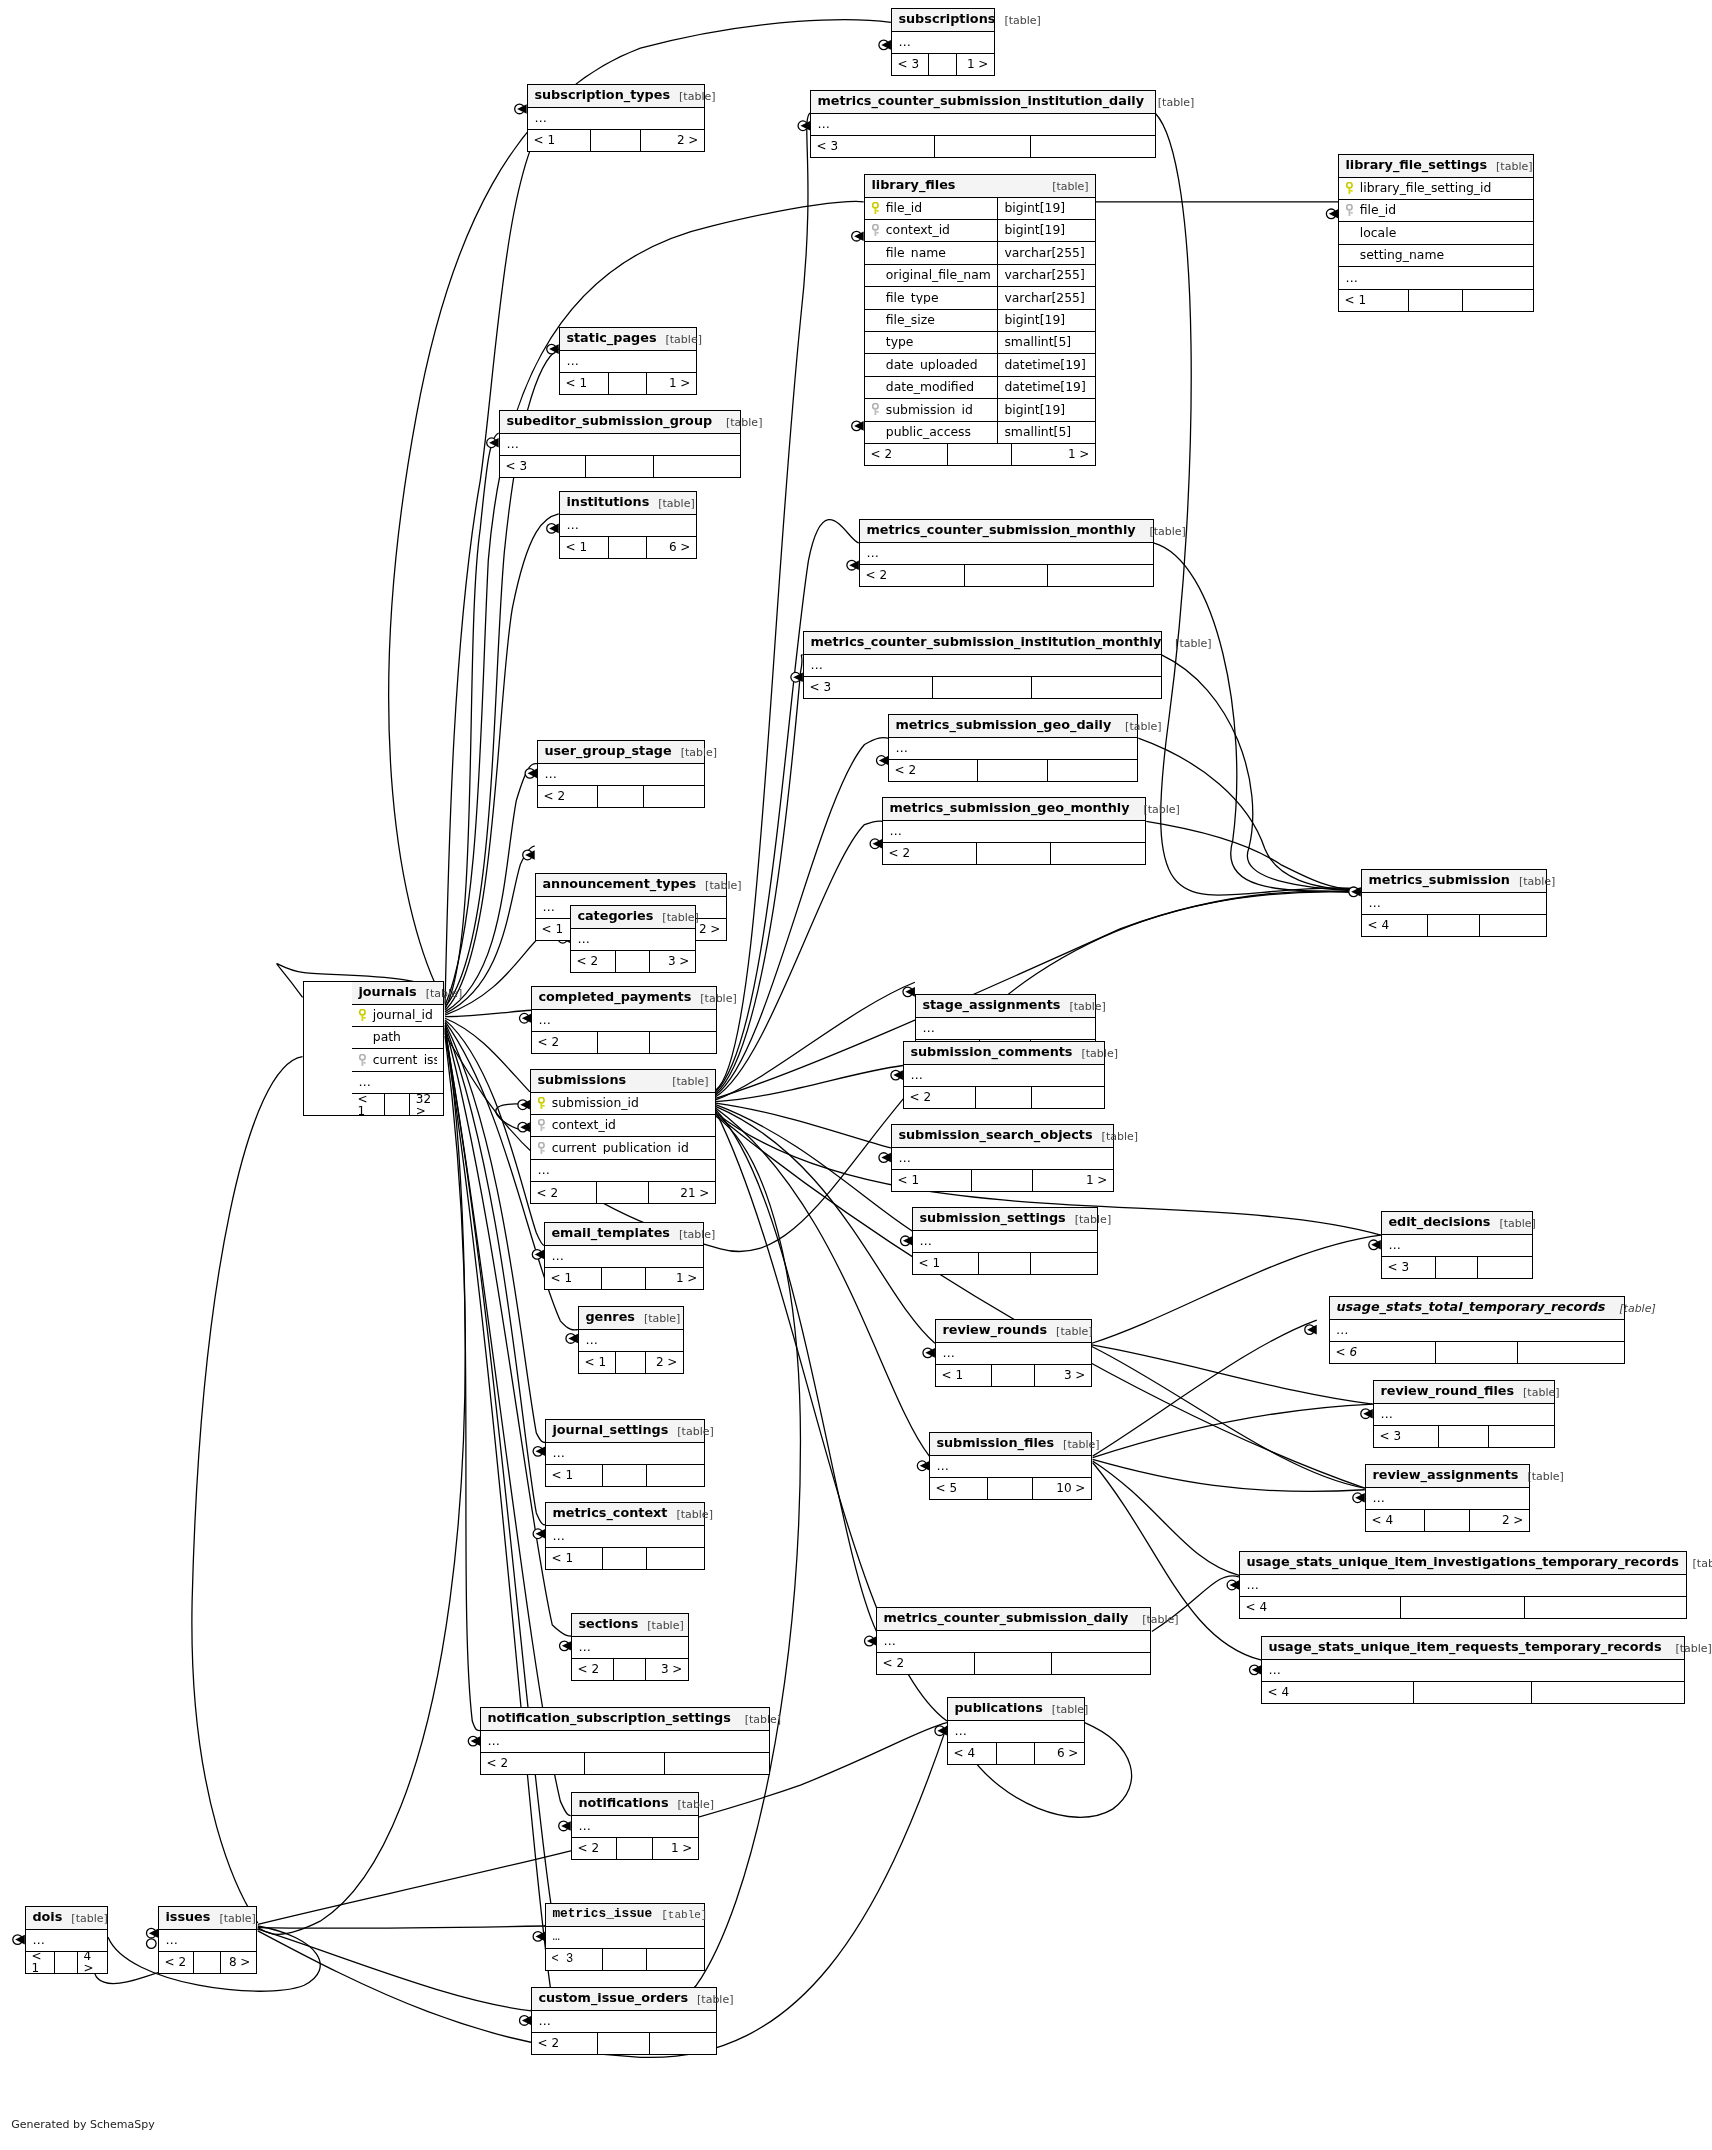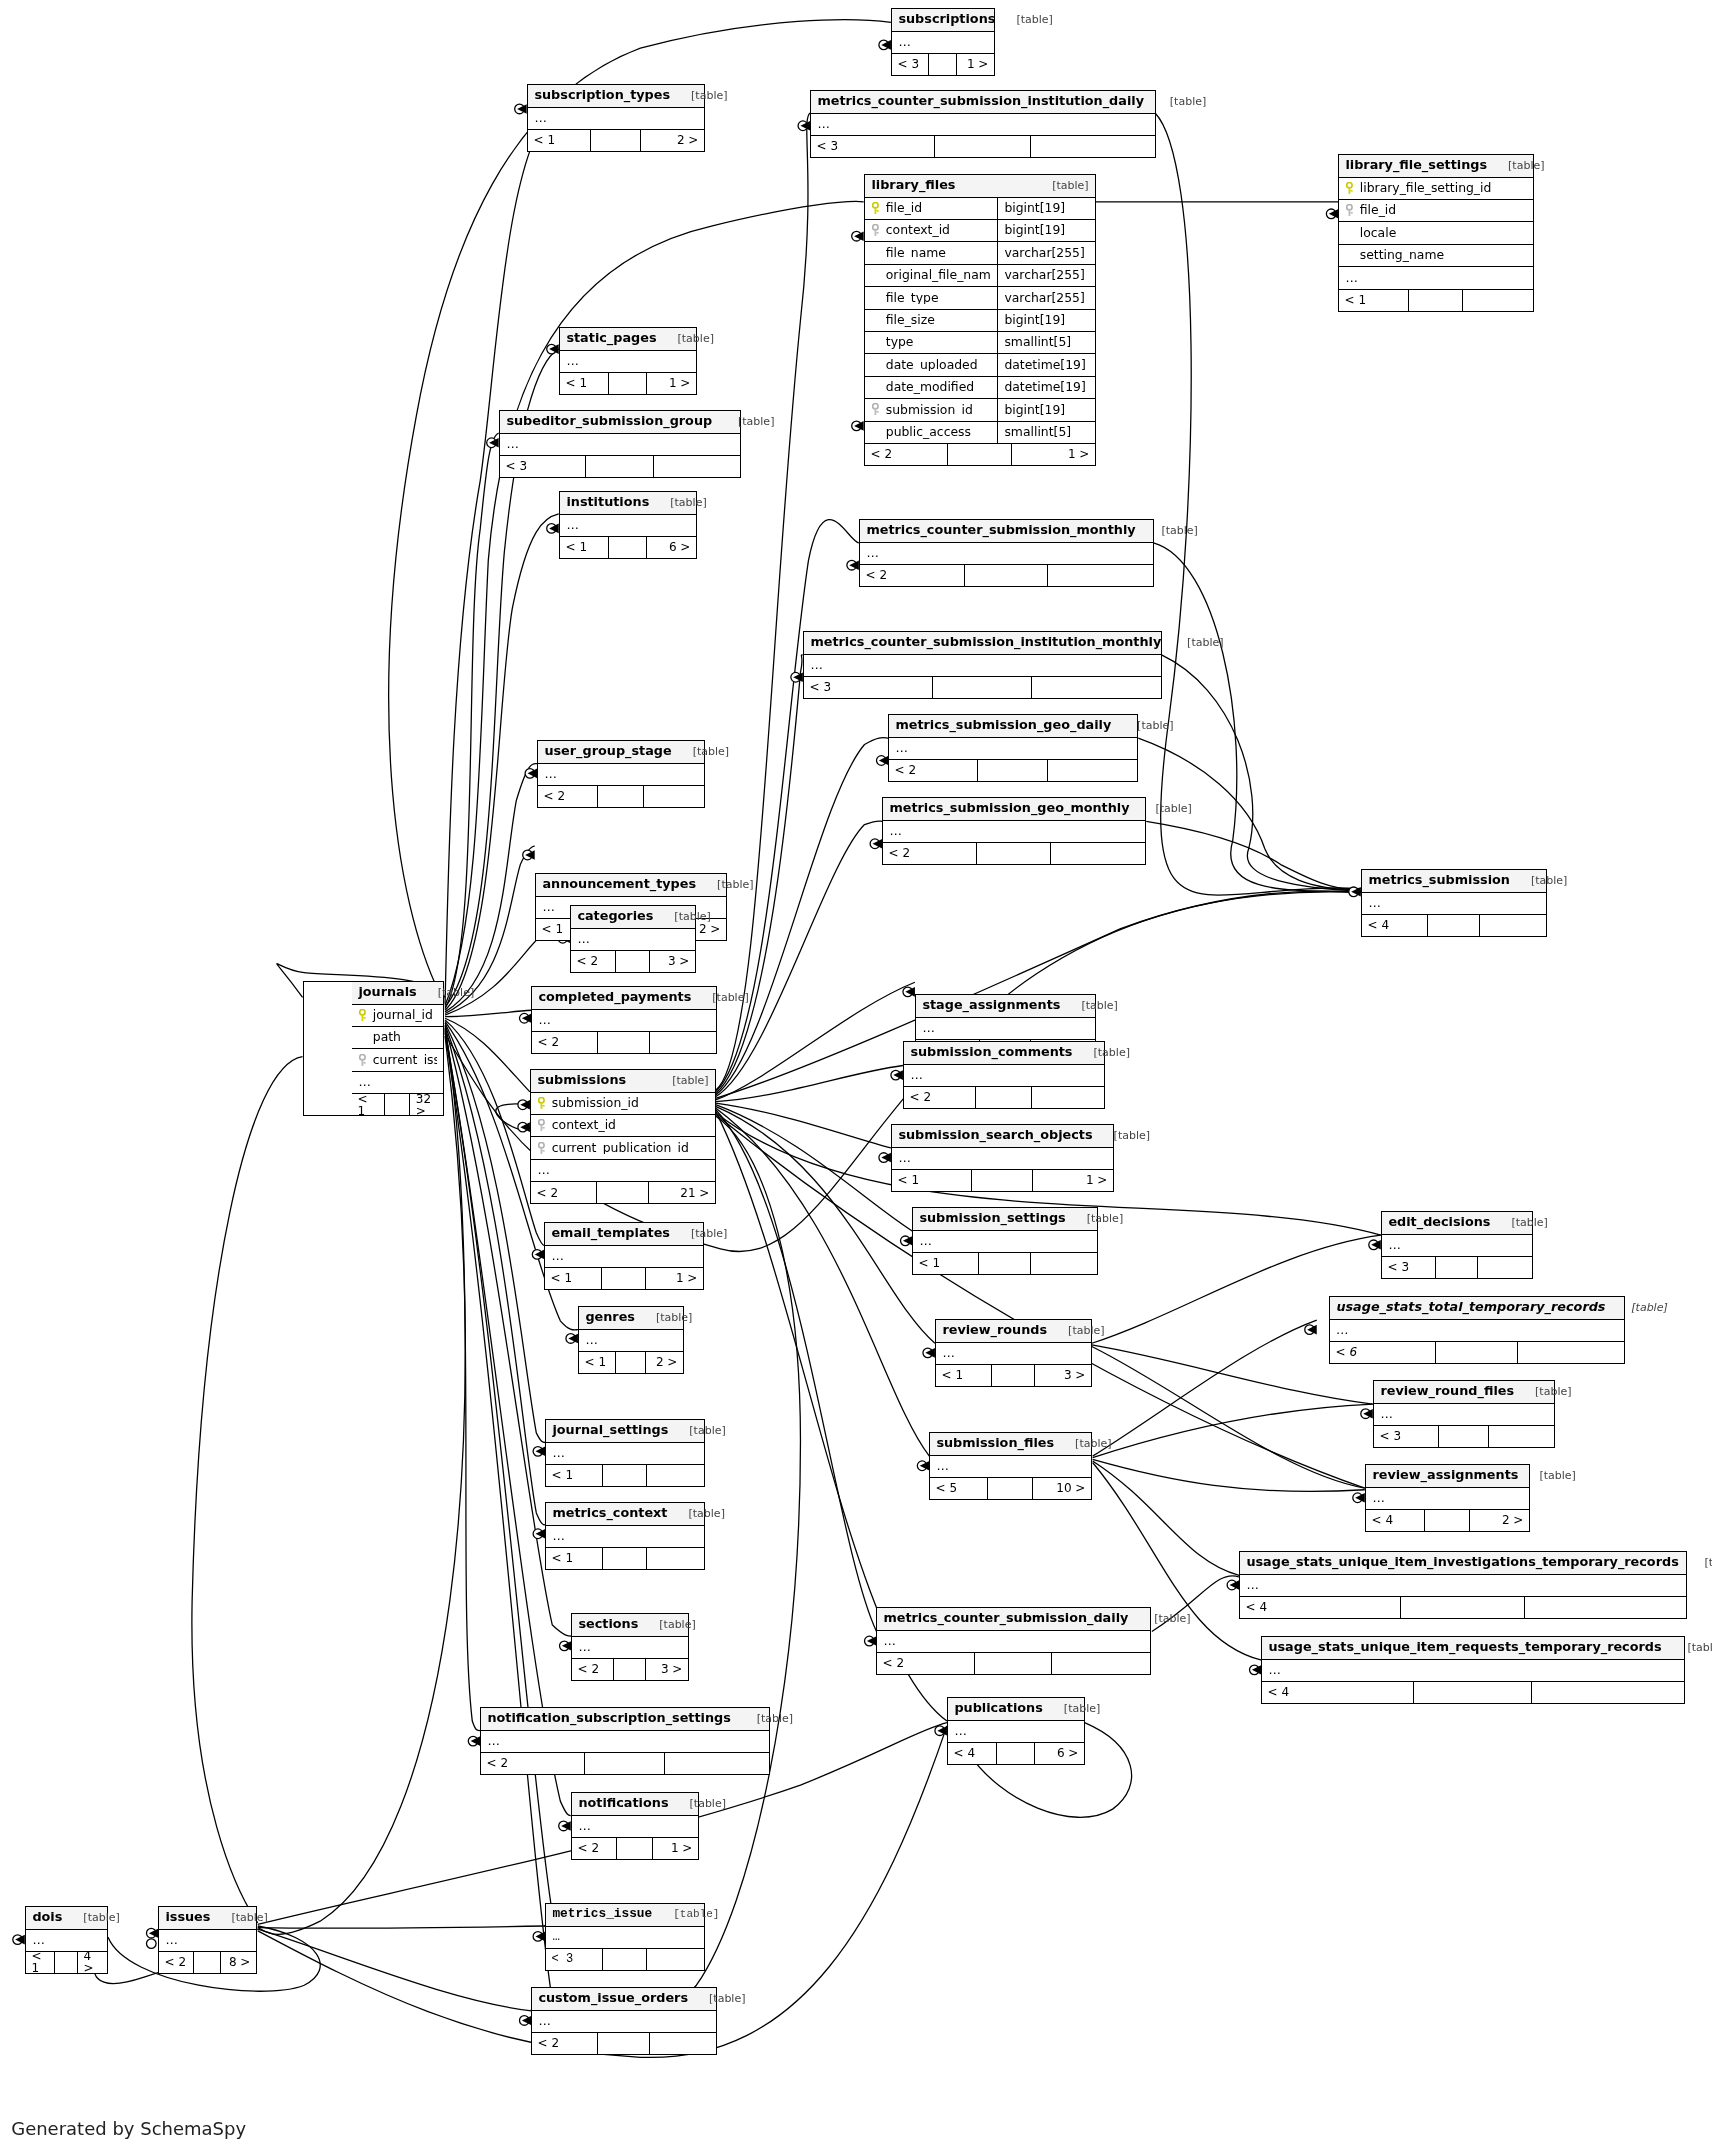--- a/index.html
+++ b/index.html
@@ -34,23 +34,23 @@
     box-sizing: border-box;
     font-size: 12.4px;
     line-height: 1;
   }
   .tbl .thead {
     background: #f4f4f4;
     border-bottom: 1.6px solid #000;
     padding: 4px 6.4px 4.8px 6.4px;
     white-space: nowrap;
     display: flex;
-    align-items: center;
+    align-items: flex-end;
     justify-content: space-between;
-    gap: 21px;
+    gap: 9px;
   }
   .tbl .tname {
     font-weight: bold;
     color: #000;
     font-size: 12.8px;
   }
   .tbl .ttag {
     font-weight: normal;
     color: #444;
     font-size: 11px;
@@ -113,21 +113,21 @@
     box-sizing: border-box;
   }
   .footer-row .fcell.c1 { flex: 1 1 36%; justify-content: flex-start; }
   .footer-row .fcell.c2 { flex: 1 1 28%; }
   .footer-row .fcell.c3 { flex: 1 1 36%; justify-content: flex-end; border-right: none; }
 
   #credit {
     position: absolute;
     left: 11.2px;
     top: 2118px;
-    font-size: 18px;
+    font-size: 11px;
     color: #222;
     font-family: "DejaVu Sans", sans-serif;
   }
 </style>
 </head>
 <body>
 
 <div id="canvas">
   <svg id="edges" viewBox="0 0 2140 2687">
     <g fill="none" stroke="#000" stroke-width="1.6">

